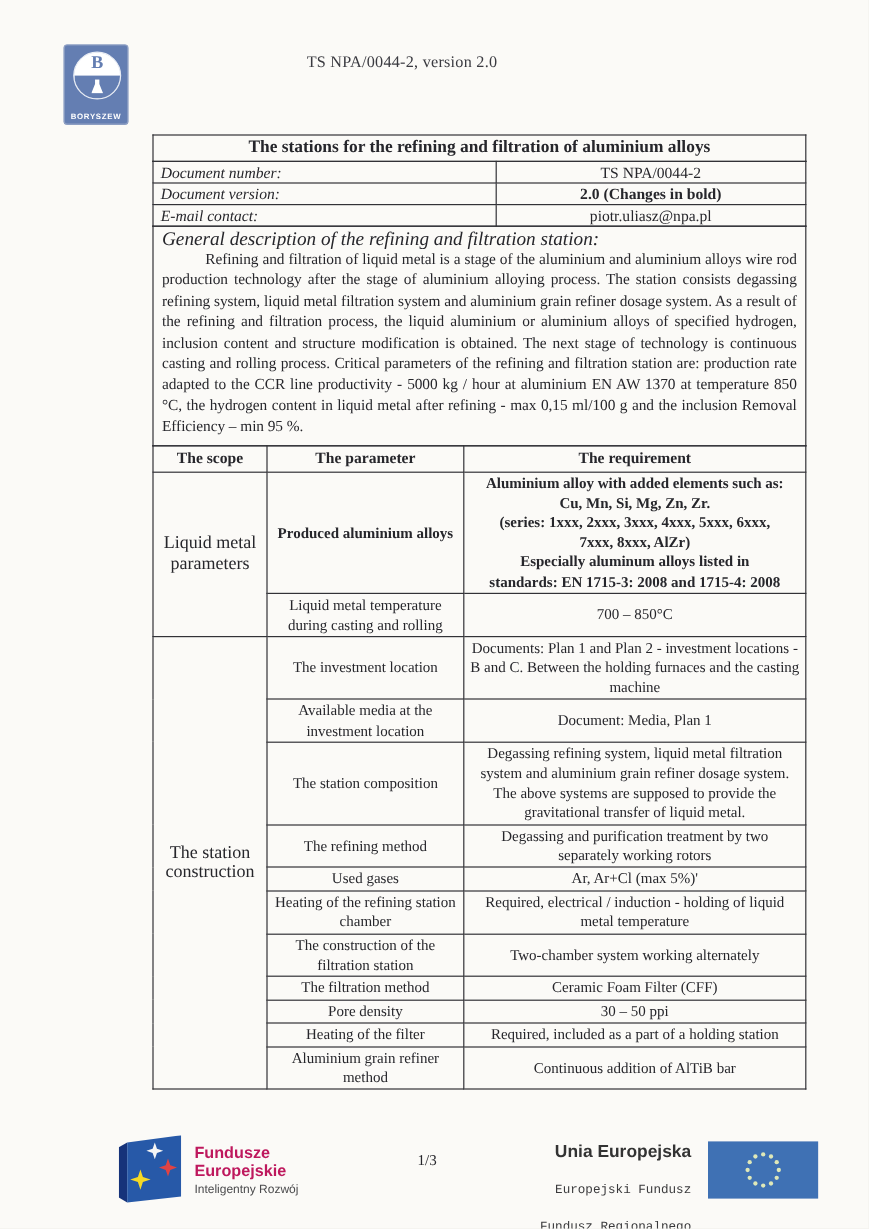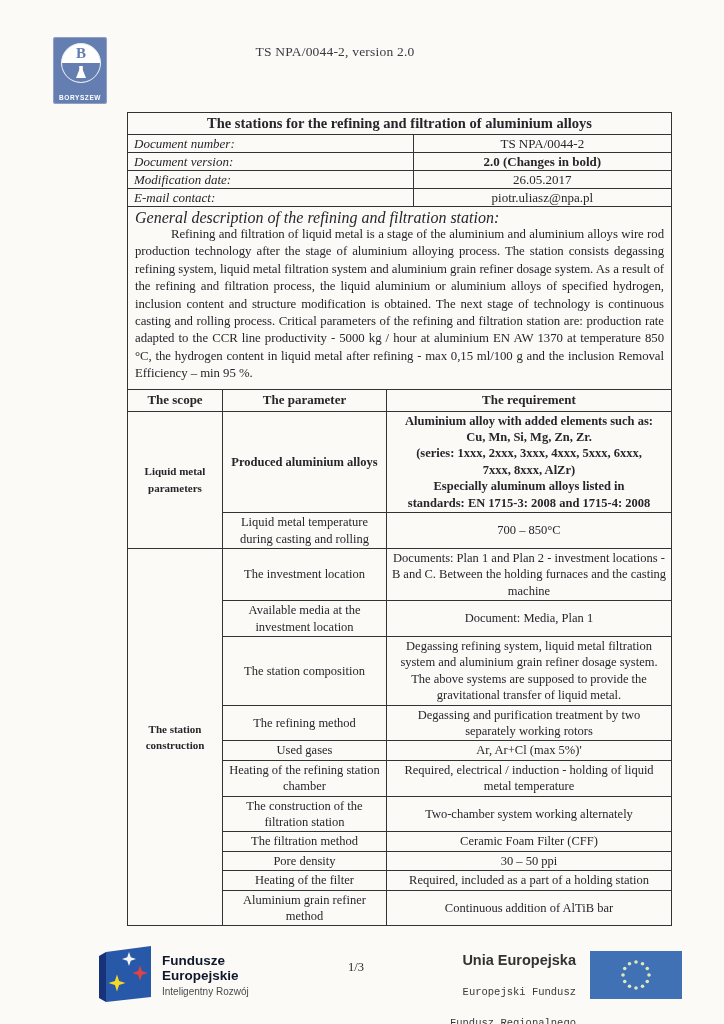--- a/index.html
+++ b/index.html
@@ -37,28 +37,28 @@
   .meta td{height:17px;font-size:13px;padding:0 6px;line-height:15px;}
   .meta .lab{font-style:italic;}
   .meta .val{text-align:center;}
   .b{font-weight:bold;}
   .desc-cell{padding:2px 7px 6px 7px;}
   .desc-head{font-style:italic;font-size:16px;line-height:17px;}
   .desc-body{font-size:12.8px;line-height:17.4px;text-align:justify;text-indent:36px;
              letter-spacing:-0.05px;}
   .main th{font-size:13px;font-weight:bold;text-align:center;padding:2px 3px;height:17px;}
   .main td{font-size:12.5px;line-height:16.4px;text-align:center;padding:1px 4px;}
-  .main td.scope{font-weight:bold;font-size:11px;}
+  .main td.scope{font-weight:normal;font-size:15px;}
   .pre{white-space:pre-line;}
 
   
   .fund{position:absolute;left:99px;top:946px;display:flex;align-items:center;
         font-family:"Liberation Sans",sans-serif;}
   .fund-text{margin-left:11px;color:#3a3a3c;}
-  .fund-l1{font-size:13.5px;font-weight:bold;line-height:15px;color:#0f172a;}
+  .fund-l1{font-size:13.5px;font-weight:bold;line-height:15px;color:#be185d;}
   .fund-l3{font-size:10px;margin-top:3px;color:#4a4a4c;}
   .page-num{position:absolute;left:338px;top:960px;width:36px;text-align:center;font-size:12.5px;}
   .unia-text{position:absolute;right:148px;top:952px;text-align:right;
              font-family:"Liberation Sans",sans-serif;color:#3a3a3c;}
   .unia-l1{font-size:14.5px;font-weight:bold;line-height:16px;color:#333;}
   .unia-l2{font-size:10.5px;line-height:12.5px;margin-top:18px;font-family:Liberation Mono, monospace;}
   .euflag{position:absolute;left:590px;top:951px;}
 </style>
 </head>
 <body>
@@ -94,24 +94,20 @@
           <col style="width:47.5%">
         </colgroup>
       <tbody>
           <tr>
             <td class="lab">Document number:</td>
             <td class="val">TS NPA/0044-2</td>
           </tr>
           <tr>
             <td class="lab">Document version:</td>
             <td class="val b">2.0 (Changes in bold)</td>
-          </tr>
-          <tr>
-            <td class="lab">Modification date:</td>
-            <td class="val">26.05.2017</td>
           </tr>
           <tr>
             <td class="lab">E-mail contact:</td>
             <td class="val">piotr.uliasz@npa.pl</td>
           </tr>
         </tbody>
     </table>
 
     <table>
       <tbody>

